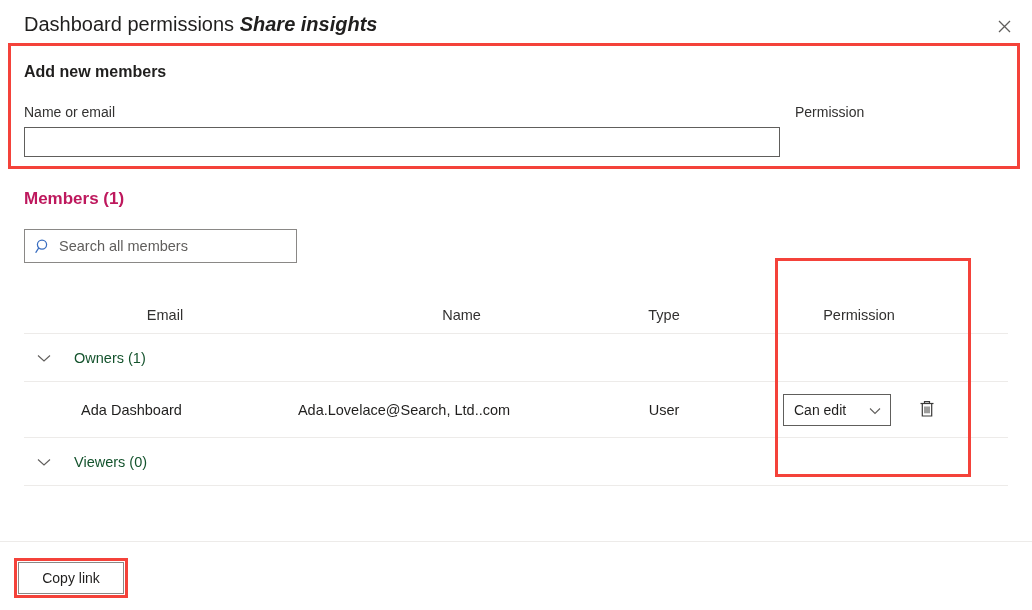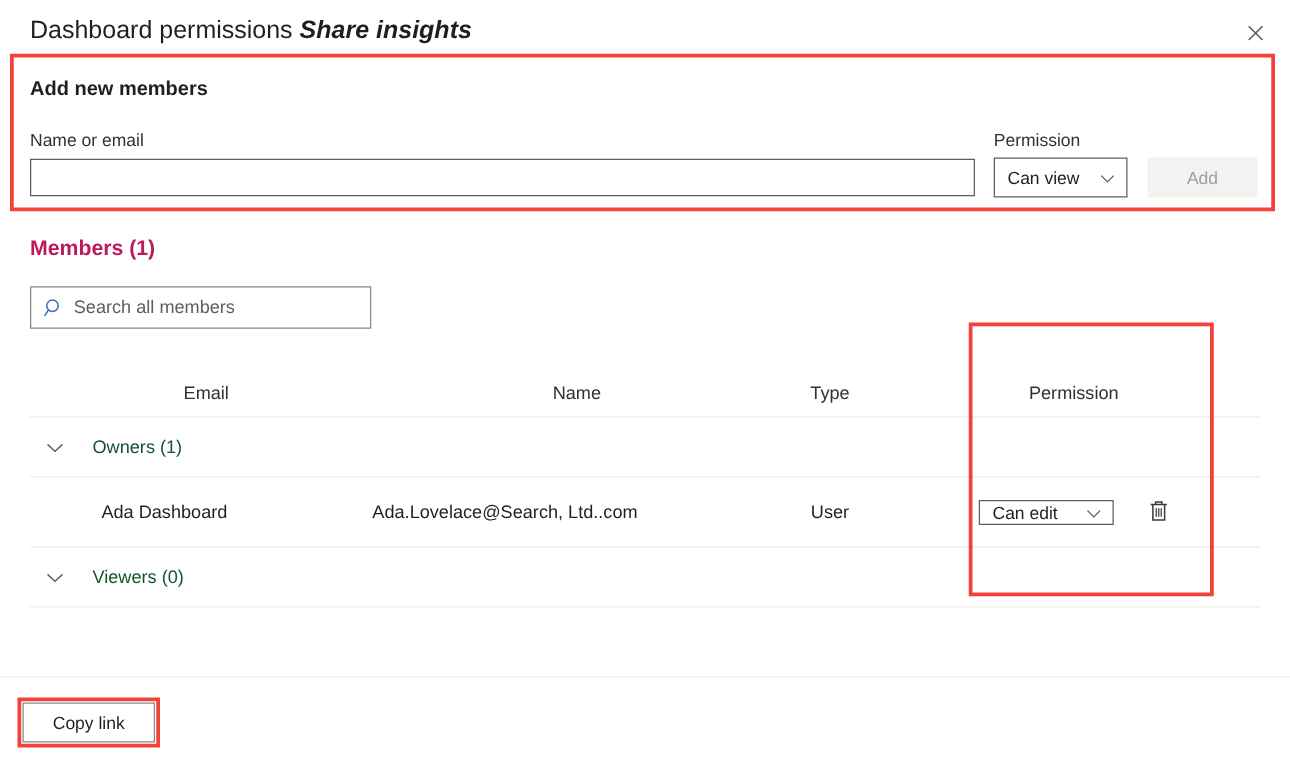--- a/index.html
+++ b/index.html
@@ -245,21 +245,21 @@
   .col-name   { width: 215px; margin-left: 24px; text-align: center; font-size: 14.5px; color: #201f1e; }
   .col-email  { width: 330px; text-align: center; font-size: 14.5px; color: #201f1e; }
   .col-type   { width: 190px; text-align: center; font-size: 14.5px; color: #201f1e; }
   .col-perm   { width: 200px; display: flex; align-items: center; justify-content: flex-start; padding-left: 24px; }
 
   .hcol-name  { width: 215px; margin-left: 24px; }
   .hcol-email { width: 330px; }
   .hcol-type  { width: 190px; }
   .hcol-perm  { width: 200px; }
 
-  #permission-dropdown-row { width: 108px; height: 20px; }
+  #permission-dropdown-row { width: 108px; height: 32px; }
   .delete-button {
     margin-left: 22px;
     width: 28px;
     height: 28px;
     display: flex;
     align-items: center;
     justify-content: center;
     background: transparent;
     border: none;
     cursor: pointer;
@@ -308,30 +308,21 @@
 </div>
 
 <div class="add-members">
   <div class="section-heading">Add new members</div>
 
   <div class="field-label" id="name-or-email-label">Name or email</div>
   <input class="text-input" type="text" value="" placeholder="" style="">
 
   <div class="field-label" id="permission-label-top">Permission</div>
 
-  <div class="dropdown" id="permission-dropdown-top">
-    <span>Can view</span>
-    <span class="chevron">
-      <svg width="12" height="8" viewBox="0 0 12 8" aria-hidden="true">
-        <path d="M1 1.5 L6 6.5 L11 1.5" stroke="#605e5c" stroke-width="1.1" fill="none"></path>
-      </svg>
-    </span>
-  </div>
-
-  <button class="add-button">Add</button>
+
 </div>
 
 <div class="members-heading">Members (1)</div>
 
 <div class="search-box">
   <span class="search-icon">
     <svg width="17" height="17" viewBox="0 0 17 17" aria-hidden="true">
       <circle cx="7" cy="6.6" r="4.6" stroke="#3a6ec0" stroke-width="1.25" fill="none"></circle>
       <path d="M3.6 10.2 L0.9 14.3" stroke="#3a6ec0" stroke-width="1.25" fill="none" stroke-linecap="round"></path>
     </svg>

